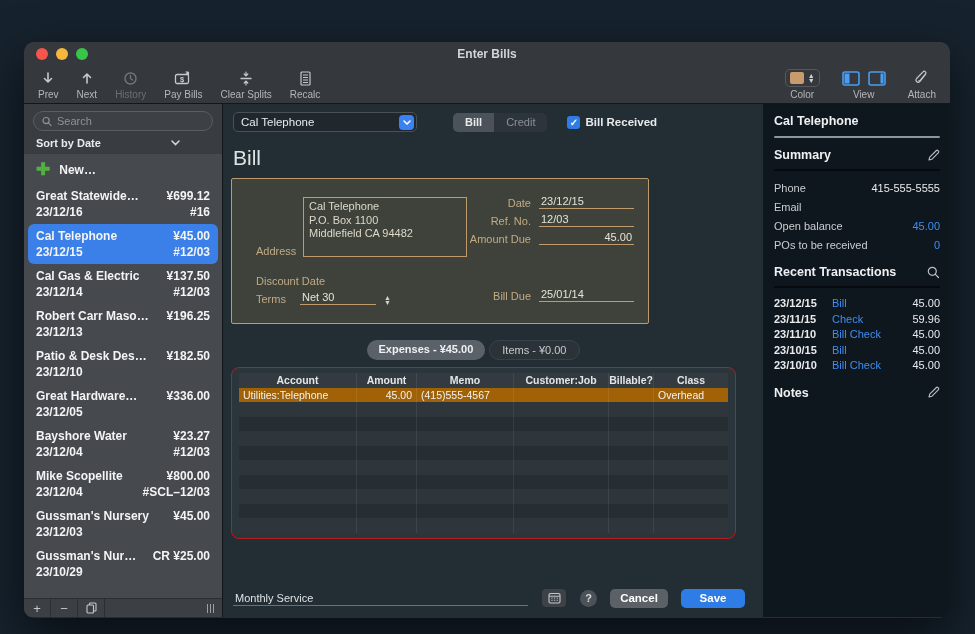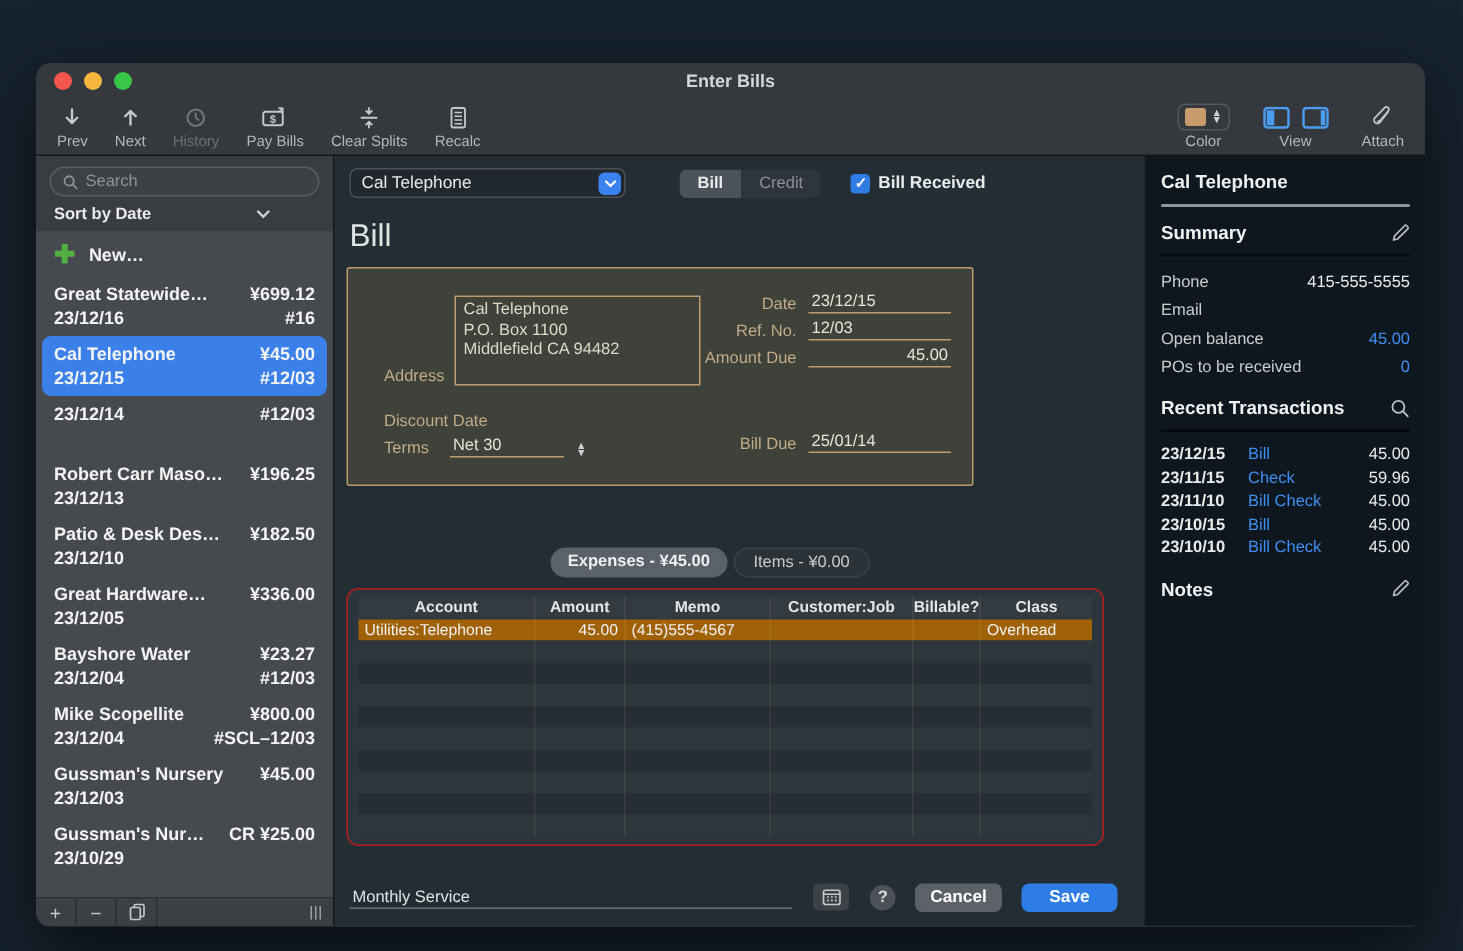--- a/index.html
+++ b/index.html
@@ -70,21 +70,21 @@
   .fldrow { position:absolute; display:flex; align-items:flex-end; }
   .fld-lab { width:72px; text-align:right; margin-right:8px; }
   .fld-line { width:95px; border-bottom:1px solid #bf9a6d; padding:0 2px 1px; color:#e6e3d6; }
   .fld-line.r { text-align:right; }
   .disc-label { position:absolute; left:24px; top:96px; }
   .terms-row { position:absolute; left:24px; top:112px; display:flex; align-items:flex-end; }
   .terms-line { width:76px; border-bottom:1px solid #bf9a6d; margin-left:14px; padding:0 2px 1px; color:#e6e3d6; }
   .mini-stepper { margin-left:8px; display:flex; flex-direction:column; line-height:4.5px; font-size:7px; color:#cfd2d4; }
 
   .tabs-row { display:flex; justify-content:center; margin:16px 0 0 -40px; }
-  .tab { font-size:11px; padding:3px 12px; border-radius:11px;margin-top:25px; }
+  .tab { font-size:11px; padding:3px 12px; border-radius:11px; }
   .tab.act { background:#5b6169; color:#eef0f2; font-weight:bold; }
   .tab.inact { background:#2b3339; color:#c6cacd; border:1px solid #3a4248; margin-left:4px; }
 
   .grid-panel { margin:7px 8px 0; width:505px; background:#2a353c; border:1px solid #b91c1c; border-radius:8px; padding:5px 7px; }
   .grid { width:100%; }
   .g-row { display:grid; grid-template-columns:118px 60px 97px 95px 45px 1fr; height:14.5px; align-items:center; }
   .g-row > div { border-right:1px solid rgba(255,255,255,.07); height:100%; display:flex; align-items:center; padding:0 4px; font-size:10.5px; overflow:hidden; white-space:nowrap; }
   .g-row > div:last-child { border-right:none; }
   .g-head { background:#343b40; color:#e3e6e8; font-weight:bold; }
   .g-head > div { justify-content:center; }
@@ -264,20 +264,24 @@
           <div class="vi-row">
               <span class="nm">Cal Telephone</span>
               <span>¥45.00</span>
             </div>
           <div class="vi-row">
               <span>23/12/15</span>
               <span>#12/03</span>
             </div>
         </div>
         <div class="v-item">
+          <div class="vi-row">
+              <span class="nm">Cal Gas &amp; Electric</span>
+              <span>¥137.50</span>
+            </div>
           <div class="vi-row">
               <span>23/12/14</span>
               <span>#12/03</span>
             </div>
         </div>
         <div class="v-item">
           <div class="vi-row">
               <span class="nm">Robert Carr Maso…</span>
               <span>¥196.25</span>
             </div>

